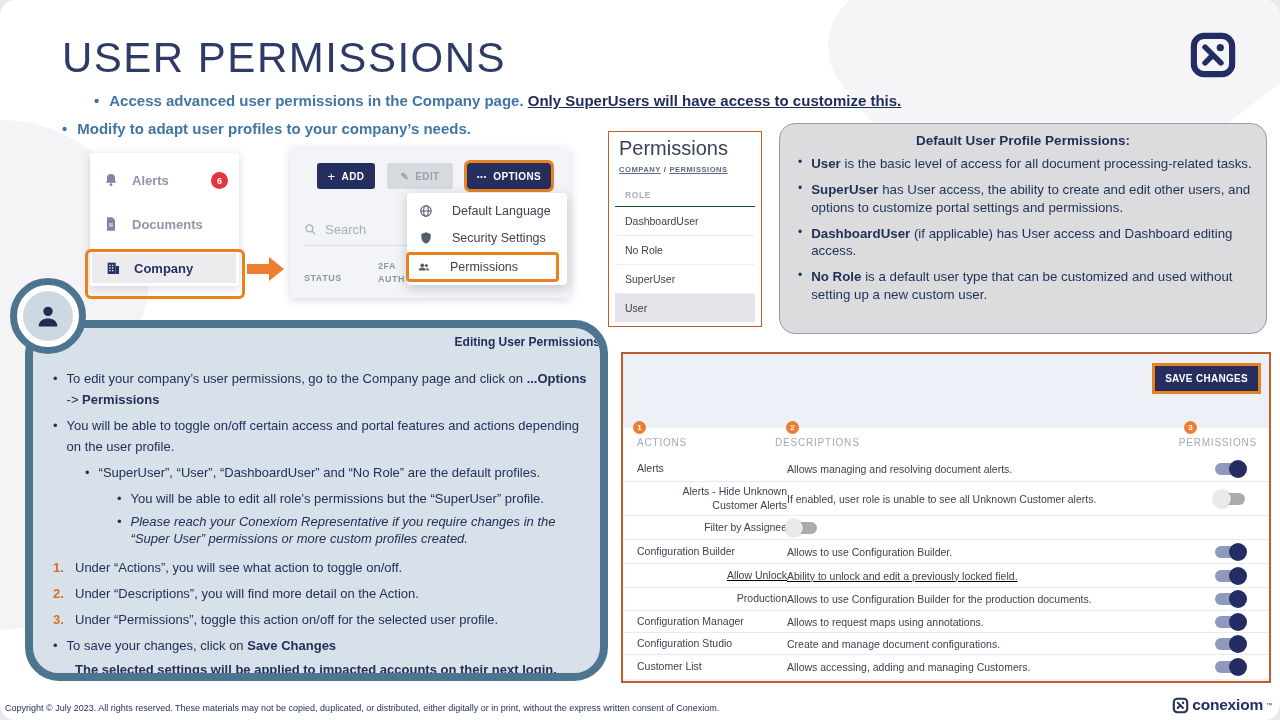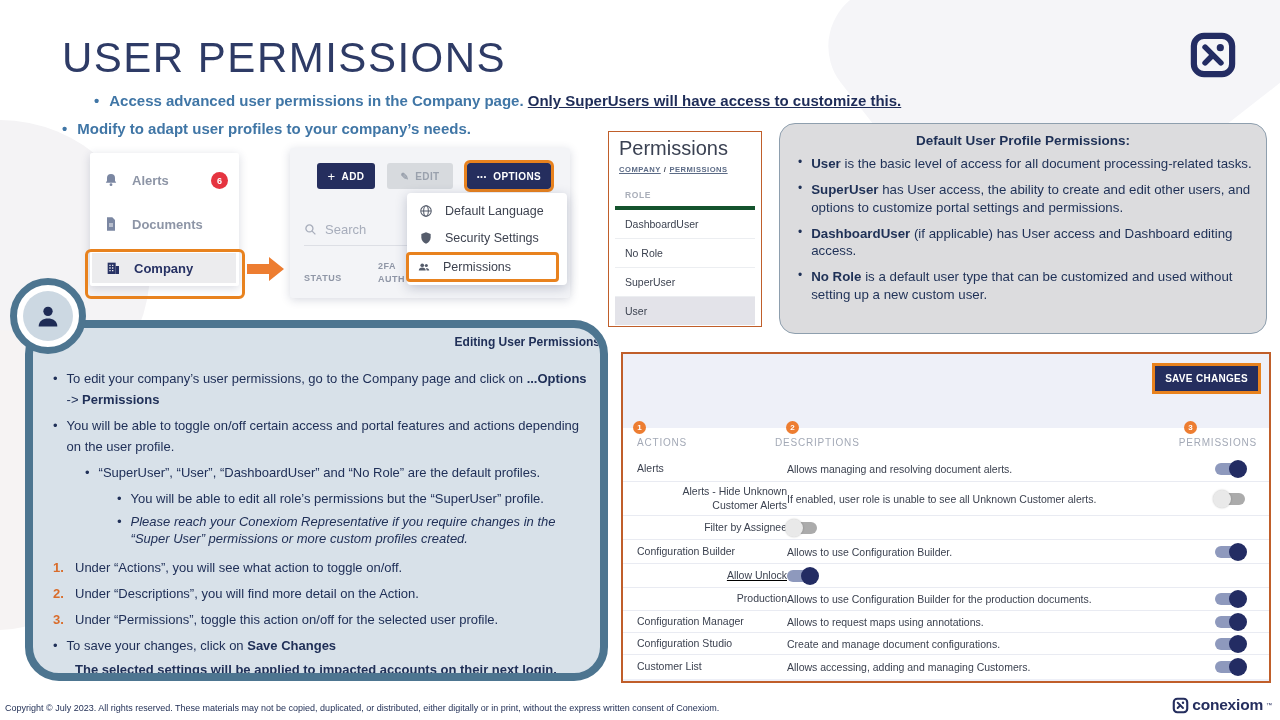--- a/index.html
+++ b/index.html
@@ -1,17 +1,17 @@
 <!DOCTYPE html>
 <html><head>
 <meta charset="utf-8">
 <style>
   html,body{margin:0;padding:0;background:#e9e9e9;}
   .slide{position:relative;width:1280px;height:720px;background:#ffffff;overflow:hidden;
-         font-family:"Liberation Sans",sans-serif;margin:0 auto;}
+         font-family:"Liberation Sans",sans-serif;margin:0 auto;border-radius:16px;}
   
   .blob-tl{position:absolute;left:-150px;top:120px;width:300px;height:300px;border-radius:50%;background:#f4f3f5;}
   .blob-left{position:absolute;left:-120px;top:330px;width:240px;height:300px;border-radius:50%;background:#f6f3f3;}
   .band-tr{position:absolute;right:-180px;top:-190px;width:620px;height:330px;background:#f5f5f8;transform:rotate(-38deg);border-radius:60px;}
 
   
   .title{position:absolute;left:62px;top:34px;font-size:42px;color:#2e3b66;letter-spacing:1.5px;font-weight:500;}
   .top-bullet{position:absolute;left:62px;font-size:15px;font-weight:bold;color:#4076a6;}
   .top-bullet .dot{margin-right:10px;}
   .tb1{top:92px;margin-left:32px;} .tb2{top:120px;}
@@ -43,34 +43,34 @@
   .tc-add{left:27px;top:15px;width:58px;background:#252e5e;color:#fff;}
   .tc-edit{left:97px;top:15px;width:66px;background:#d7dade;color:#9aa1ad;}
   .tc-options{left:177px;top:15px;width:84px;background:#252e5e;color:#fff;outline:3px solid #e8821e;}
   .tc-search{position:absolute;left:14px;top:74px;width:250px;display:flex;align-items:center;gap:8px;
              color:#a7adbb;font-size:13px;padding-bottom:8px;border-bottom:1px solid #dddfe5;}
   .tc-search svg{width:13px;height:13px;color:#a7adbb;}
   .tc-col{position:absolute;font-size:9px;font-weight:bold;color:#8f96a6;letter-spacing:.5px;line-height:1.4;}
   .col-status{left:14px;top:124px;} .col-2fa{left:88px;top:112px;width:30px;} .col-logon{left:168px;top:124px;}
   .tc-menu{position:absolute;left:117px;top:45px;width:160px;height:92px;background:#fff;border-radius:4px;
            box-shadow:0 3px 12px rgba(40,50,90,.25);z-index:3;}
-  .tc-mi{position:absolute;left:4px;right:4px;height:26px;display:flex;align-items:center;gap:12px;padding-left:8px;
+  .tc-mi{position:absolute;left:4px;right:4px;height:26px;display:flex;align-items:center;gap:19px;padding-left:8px;
          font-size:12.5px;font-weight:500;color:#3e4350;box-sizing:border-box;}
   .tc-mi svg{width:14px;height:14px;color:#555c6b;flex:0 0 auto;}
   .mi1{top:5px;} .mi2{top:32px;}
   .mi3{top:59px;left:-1px;right:8px;border:3px solid #e8821e;border-radius:4px;height:30px;}
 
   
   .pp{position:absolute;left:608px;top:131px;width:154px;height:196px;background:#fff;border:1.5px solid #c05e2a;box-sizing:border-box;}
   .pp-title{position:absolute;left:10px;top:5px;font-size:20px;color:#3a4152;font-weight:500;}
   .pp-crumb{position:absolute;left:10px;top:33px;font-size:7.6px;font-weight:bold;letter-spacing:.5px;color:#5c6b86;}
   .pp-crumb a{color:#5c6b86;text-decoration:underline;}
   .pp-sep{color:#3a4152;margin:0 3px;text-decoration:none;}
   .pp-list{position:absolute;left:6px;right:6px;top:50px;}
-  .pp-role{padding:8px 10px 6px;font-size:8.5px;font-weight:bold;color:#a9aeb9;letter-spacing:.6px;border-bottom:4px solid #14532d;}
+  .pp-role{padding:8px 10px 6px;font-size:8.5px;font-weight:bold;color:#a9aeb9;letter-spacing:.6px;border-bottom:1px solid #14532d;}
   .pp-row{padding:8px 10px;font-size:10.5px;color:#3c4250;border-bottom:1px solid #eceef1;}
   .pp-row.sel{background:#e3e3e9;border-bottom:none;}
 
   
   .db{position:absolute;left:779px;top:123px;width:488px;height:211px;background:#dcdcde;border:1px solid #8e9fae;
       border-radius:16px;box-sizing:border-box;overflow:hidden;}
   .db-title{text-align:center;font-size:13.5px;font-weight:bold;color:#1e3056;margin-top:9px;}
   .db-list{margin:7px 14px 0 18px;}
   .db-li{display:flex;gap:9px;font-size:13.3px;color:#1e3056;line-height:1.32;margin-bottom:8.5px;}
   .db-li .dot{font-size:12px;}
@@ -356,20 +356,21 @@
       </div>
       <div class="prow">
         <span class="p-action">Configuration Builder</span>
         <span class="p-desc">Allows to use Configuration Builder.</span>
         <span class="toggle on">
             <span class="knob"></span>
           </span>
       </div>
       <div class="prow ind">
         <span class="p-action">Allow Unlock</span>
+        <span class="p-desc">Ability to unlock and edit a previously locked field.</span>
         <span class="toggle on">
             <span class="knob"></span>
           </span>
       </div>
       <div class="prow ind">
         <span class="p-action">Production</span>
         <span class="p-desc">Allows to use Configuration Builder for the production documents.</span>
         <span class="toggle on">
             <span class="knob"></span>
           </span>

